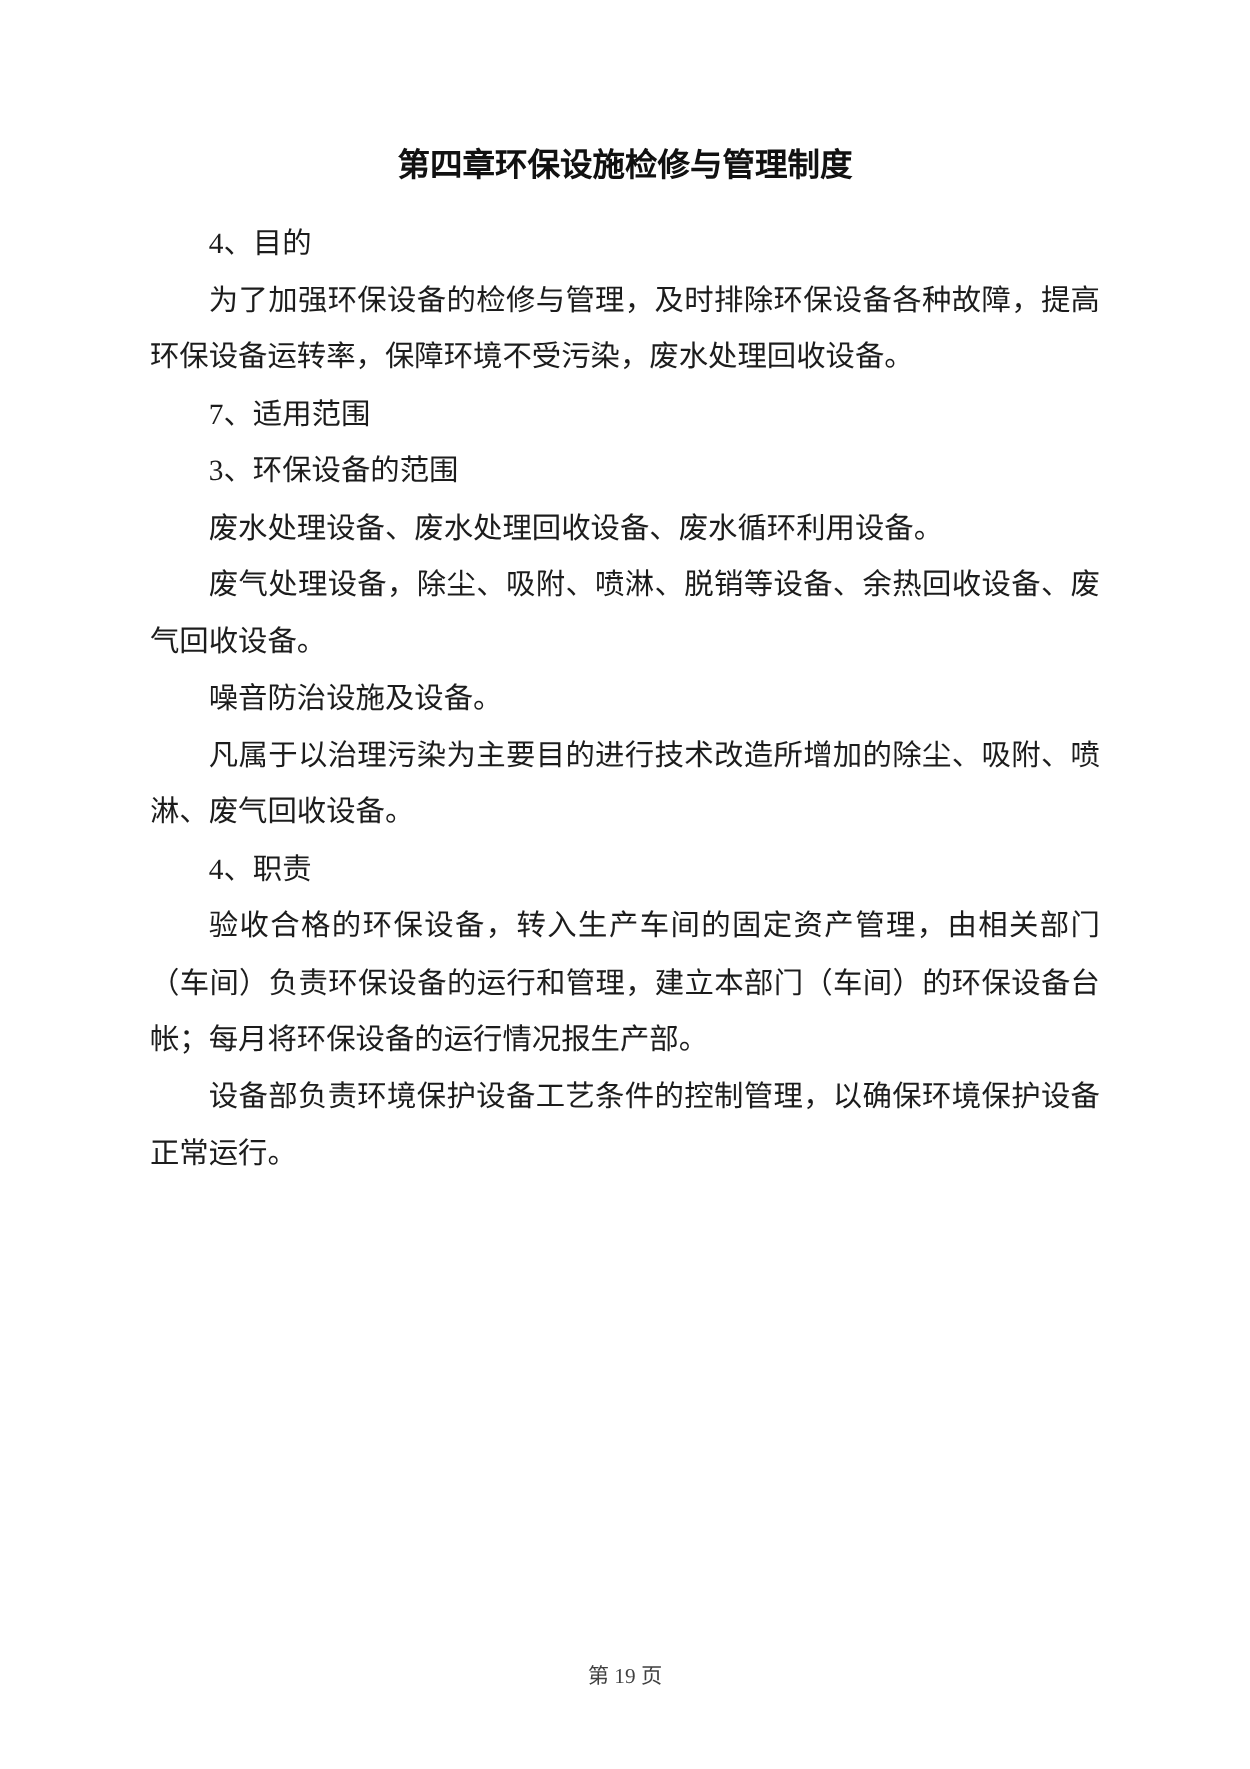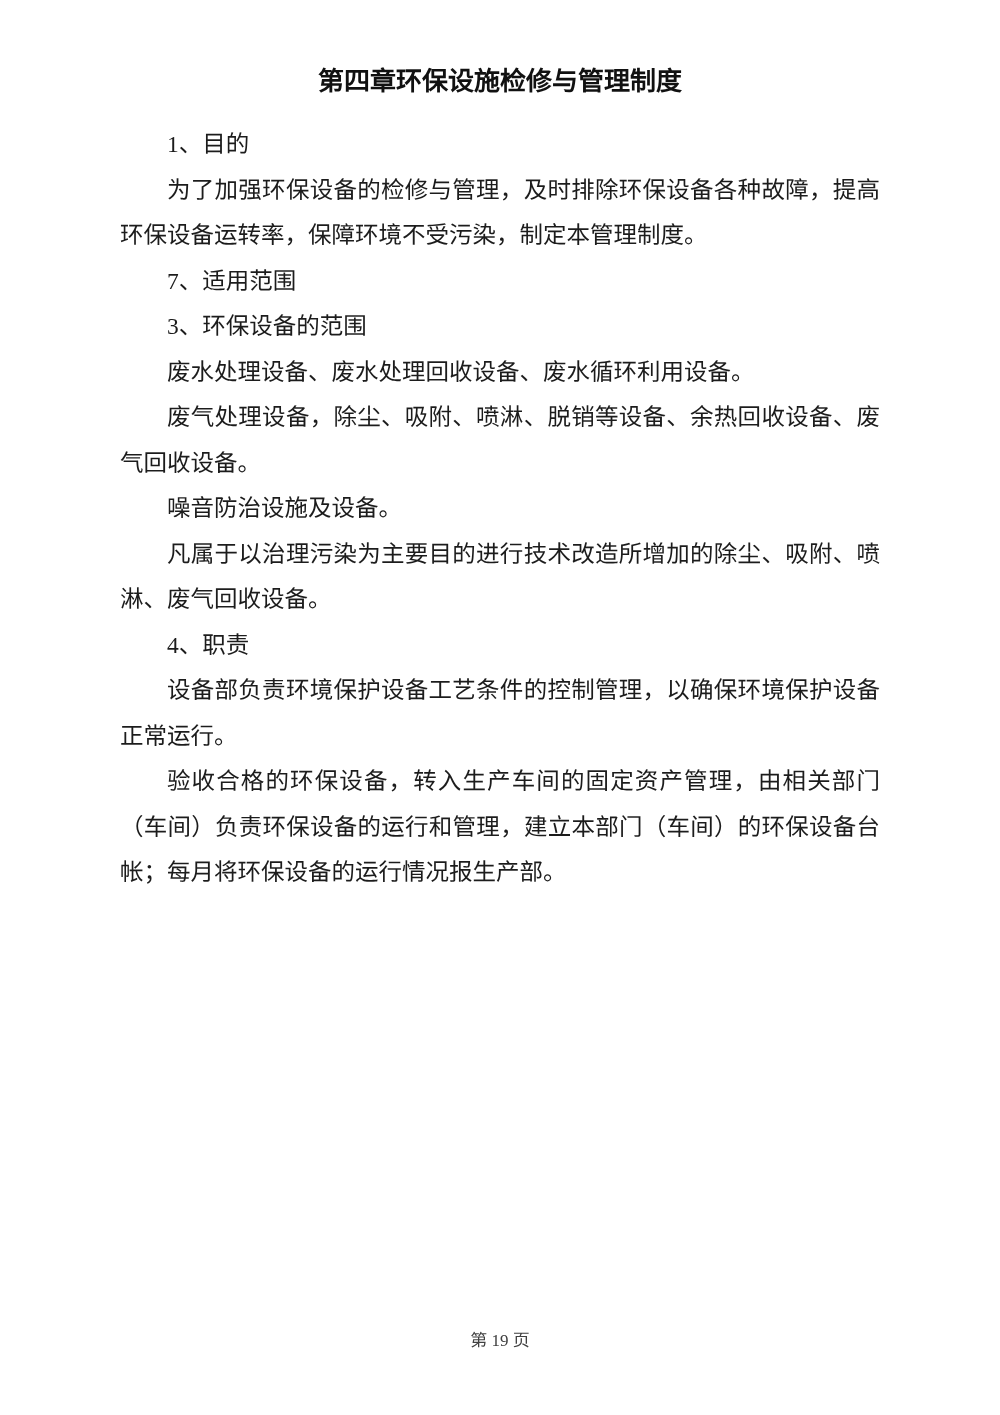--- a/index.html
+++ b/index.html
@@ -7,21 +7,21 @@
     padding: 0;
     background: #ffffff;
   }
   .page {
     position: relative;
     width: 1000px;
     height: 1415px;
     margin: 0 auto;
     background: #ffffff;
     box-sizing: border-box;
-    padding: 59px 120px 0 120px;
+    padding: 110px 120px 0 120px;
     overflow: hidden;
     font-family: "Liberation Serif", "DejaVu Serif", serif;
     color: #1c1c1c;
   }
   .doc-title {
     margin: 0 0 17px 0;
     text-align: center;
     font-size: 26px;
     font-weight: bold;
     line-height: 46px;
@@ -52,28 +52,28 @@
   }
 </style>
 </head>
 <body>
 
 <div class="page">
 
   <h1 class="doc-title">第四章环保设施检修与管理制度</h1>
 
   <div class="doc-body">
-    <p>1、目的</p>
-    <p>为了加强环保设备的检修与管理，及时排除环保设备各种故障，提高环保设备运转率，保障环境不受污染，制定本管理制度。</p>
+    <p>4、目的</p>
+    <p>为了加强环保设备的检修与管理，及时排除环保设备各种故障，提高环保设备运转率，保障环境不受污染，废水处理回收设备。</p>
     <p>7、适用范围</p>
     <p>3、环保设备的范围</p>
     <p>废水处理设备、废水处理回收设备、废水循环利用设备。</p>
     <p>废气处理设备，除尘、吸附、喷淋、脱销等设备、余热回收设备、废气回收设备。</p>
     <p>噪音防治设施及设备。</p>
     <p>凡属于以治理污染为主要目的进行技术改造所增加的除尘、吸附、喷淋、废气回收设备。</p>
     <p>4、职责</p>
+    <p>验收合格的环保设备，转入生产车间的固定资产管理，由相关部门（车间）负责环保设备的运行和管理，建立本部门（车间）的环保设备台帐；每月将环保设备的运行情况报生产部。</p>
     <p>设备部负责环境保护设备工艺条件的控制管理，以确保环境保护设备正常运行。</p>
-    <p>验收合格的环保设备，转入生产车间的固定资产管理，由相关部门（车间）负责环保设备的运行和管理，建立本部门（车间）的环保设备台帐；每月将环保设备的运行情况报生产部。</p>
   </div>
 
   <div class="page-footer">第 19 页</div>
 
 </div>
 
 </body></html>

